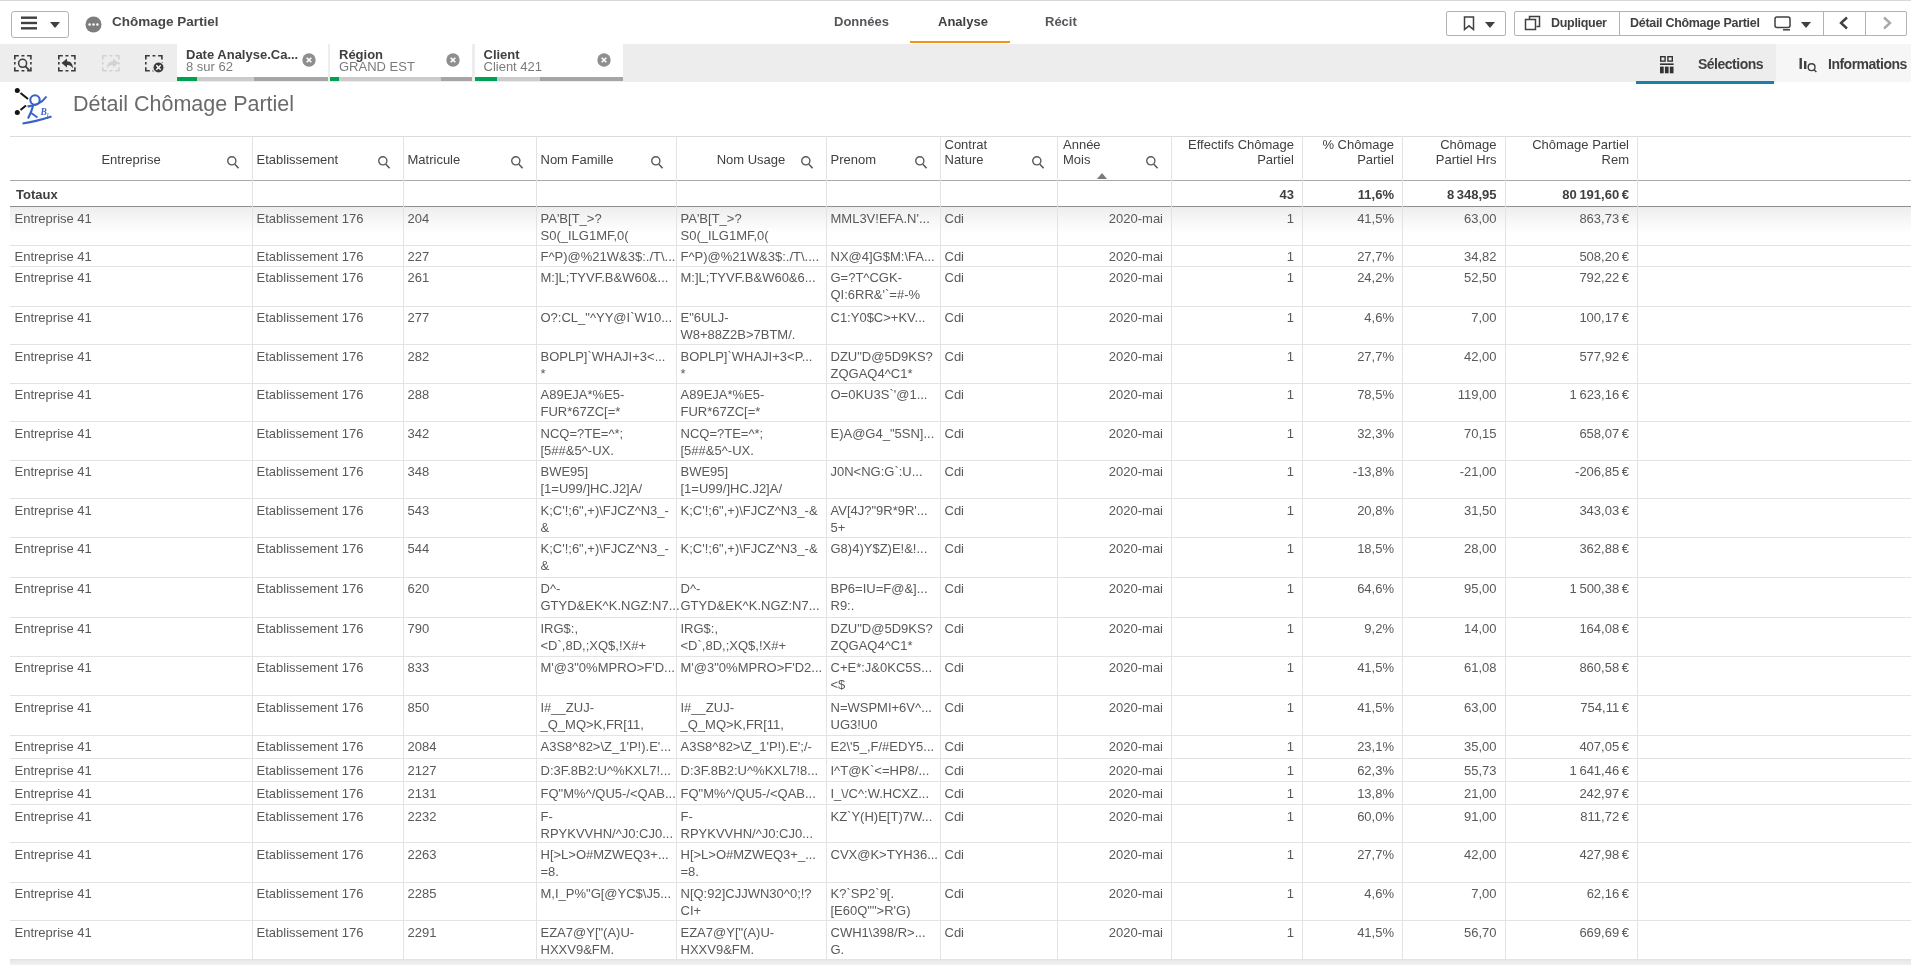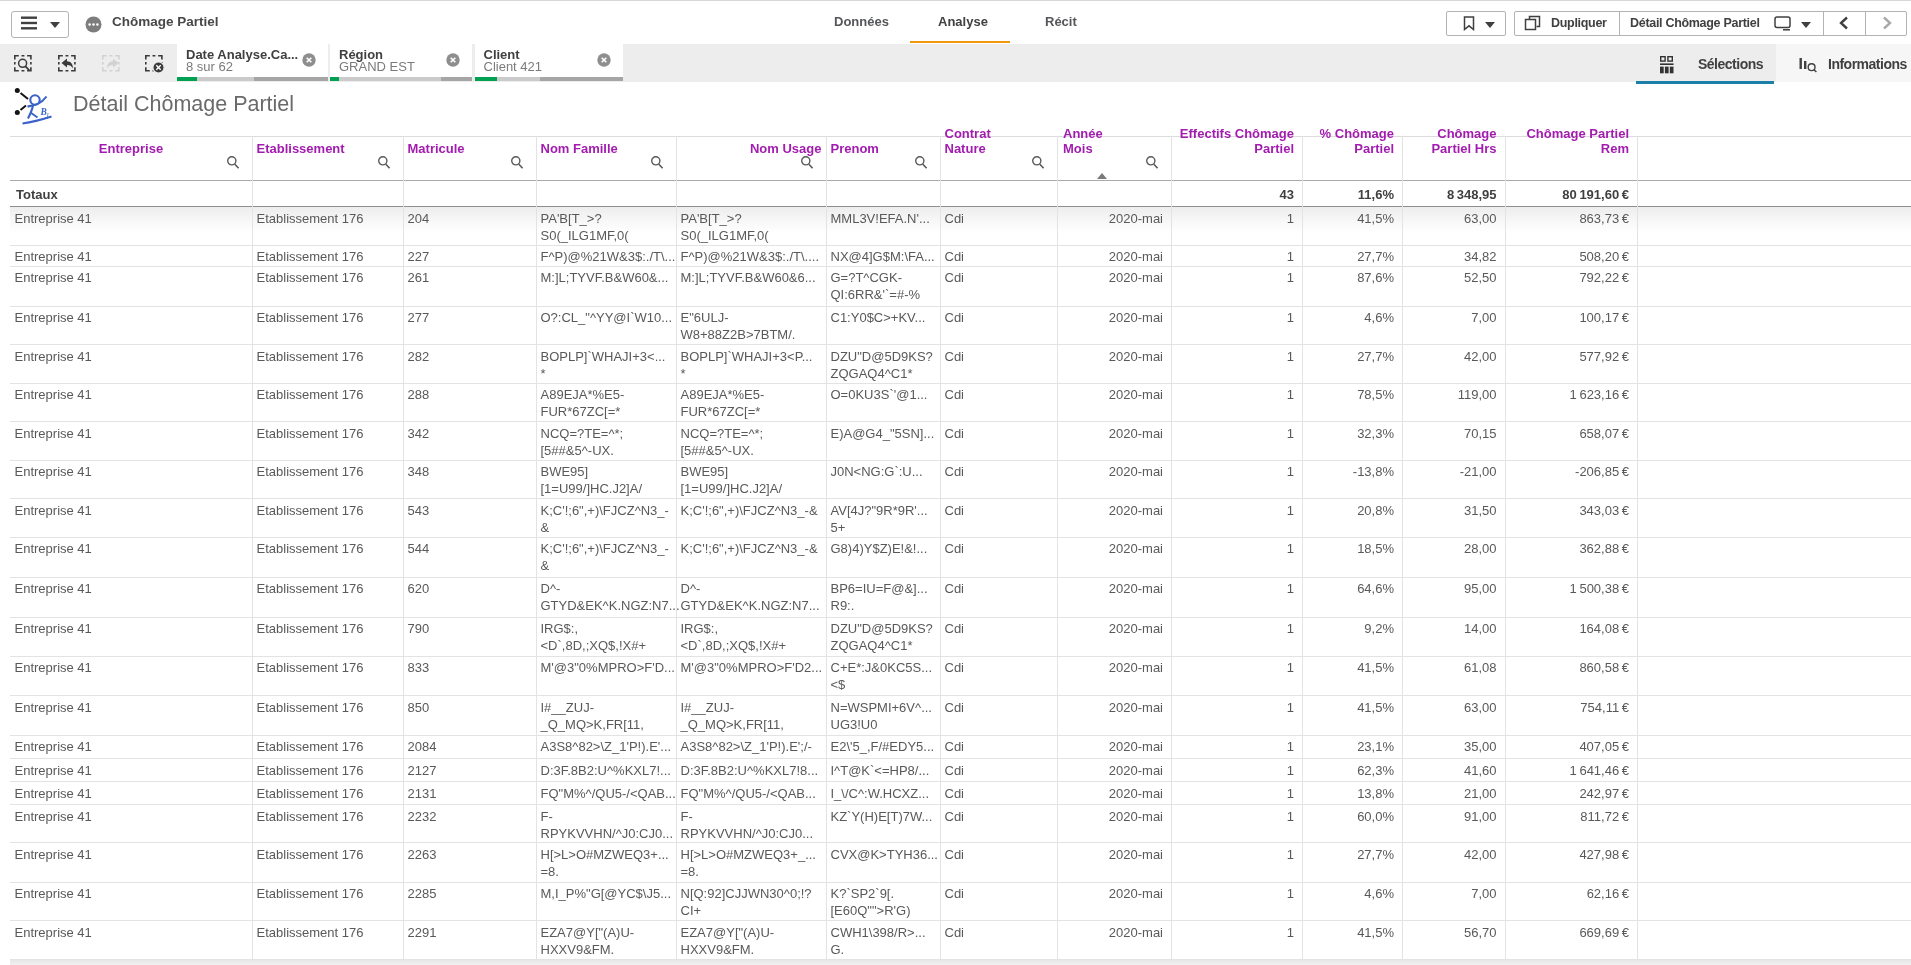--- a/index.html
+++ b/index.html
@@ -21,21 +21,21 @@
 .ct { position:absolute; left:9px; top:3px; font-size:13px; font-weight:bold; color:#404040; white-space:nowrap; }
 .cs { position:absolute; left:9px; top:15.3px; font-size:13px; color:#7b7b7b; white-space:nowrap; }
 .cbar { position:absolute; left:0; right:0; bottom:-4.3px; height:4.3px; }
 #selseg { position:absolute; left:1636px; top:37px; width:138px; height:2.8px; background:#1b7fa8; }
 #infseg { position:absolute; left:1776px; top:0; width:135px; height:37.5px; background:#f6f6f6; }
 .segtxt { position:absolute; top:12px; font-size:14px; letter-spacing:-0.5px; font-weight:bold; color:#404040; }
 #sheettitle { position:absolute; left:73px; top:91.5px; font-size:21.5px; color:#6a6a6a; }
 #tablewrap { position:absolute; left:0; top:0; width:1911px; height:965px; }
 #tabletop { position:absolute; left:10px; right:0; top:136px; height:1px; background:#dcdcdc; }
 #hdrrow { position:absolute; left:10px; right:0; top:136px; height:45px; border-bottom:1px solid #a9a9a9; }
-.hc { position:absolute; bottom:24px; font-size:13px; color:#a21caf; line-height:15px;font-weight:bold; }
+.hc { position:absolute; bottom:13px; font-size:13px; color:#404040; line-height:15px; }
 .hic { position:absolute; bottom:10px; }
 .sortup { position:absolute; left:1087px; bottom:1px; width:0; height:0;
   border-left:5.5px solid transparent; border-right:5.5px solid transparent; border-bottom:6px solid #7a7a7a; }
 #totrow { position:absolute; left:10px; right:0; top:181px; height:26px; border-bottom:1.5px solid #8e8e8e; }
 .tc { position:absolute; top:5.5px; font-size:13px; font-weight:bold; color:#3f3f3f; }
 .tc.r { text-align:right; }
 .trow { position:absolute; left:10px; right:0; border-bottom:1px solid #e3e3e3; }
 .trow.row1 { background:linear-gradient(180deg,#ededed 0px,#f8f8f8 15px,#ffffff 26px); }
 .c { position:absolute; top:2.5px; font-size:13px; color:#595959; line-height:17px; white-space:nowrap; }
 .c.r { text-align:right; }
@@ -59,21 +59,21 @@
       <div class="hc" style="left:397.5px;width:124px;text-align:left">Matricule</div>
       <svg class="hic" style="left:500px" width="14" height="15" viewBox="0 0 14 15">
         <circle cx="5.8" cy="5.8" r="4.1" fill="none" stroke="#595959" stroke-width="1.4"></circle>
         <line x1="8.9" y1="9.2" x2="12.6" y2="13.2" stroke="#595959" stroke-width="1.6"></line>
       </svg>
       <div class="hc" style="left:530.5px;width:131px;text-align:left">Nom Famille</div>
       <svg class="hic" style="left:640px" width="14" height="15" viewBox="0 0 14 15">
         <circle cx="5.8" cy="5.8" r="4.1" fill="none" stroke="#595959" stroke-width="1.4"></circle>
         <line x1="8.9" y1="9.2" x2="12.6" y2="13.2" stroke="#595959" stroke-width="1.6"></line>
       </svg>
-      <div class="hc" style="left:670.5px;width:141px;text-align:right">Nom Usage</div>
+      <div class="hc" style="left:670.5px;width:141px;text-align:center">Nom Usage</div>
       <svg class="hic" style="left:790px" width="14" height="15" viewBox="0 0 14 15">
         <circle cx="5.8" cy="5.8" r="4.1" fill="none" stroke="#595959" stroke-width="1.4"></circle>
         <line x1="8.9" y1="9.2" x2="12.6" y2="13.2" stroke="#595959" stroke-width="1.6"></line>
       </svg>
       <div class="hc" style="left:820.5px;width:105px;text-align:left">Prenom</div>
       <svg class="hic" style="left:904px" width="14" height="15" viewBox="0 0 14 15">
         <circle cx="5.8" cy="5.8" r="4.1" fill="none" stroke="#595959" stroke-width="1.4"></circle>
         <line x1="8.9" y1="9.2" x2="12.6" y2="13.2" stroke="#595959" stroke-width="1.6"></line>
       </svg>
       <div class="hc" style="left:934.5px;width:108px;text-align:left">Contrat<br>Nature</div>
@@ -130,21 +130,21 @@
     <div class="trow " style="top:266.5px;height:40px">
       <div class="c " style="left:4.5px;width:233px">Entreprise 41</div>
       <div class="c " style="left:246.5px;width:142px">Etablissement 176</div>
       <div class="c " style="left:397.5px;width:124px">261</div>
       <div class="c " style="left:530.5px;width:131px">M:]L;TYVF.B&amp;W60&amp;...</div>
       <div class="c " style="left:670.5px;width:141px">M:]L;TYVF.B&amp;W60&amp;6...</div>
       <div class="c " style="left:820.5px;width:105px">G=?T^CGK-<br>QI:6RR&amp;'`=#-%</div>
       <div class="c " style="left:934.5px;width:108px">Cdi</div>
       <div class="c r " style="left:1053px;width:100px">2020-mai</div>
       <div class="c r " style="left:1167px;width:117px">1</div>
-      <div class="c r " style="left:1298px;width:86px">87,6%</div>
+      <div class="c r " style="left:1298px;width:86px">24,2%</div>
       <div class="c r " style="left:1398px;width:88.5px">52,50</div>
       <div class="c r " style="left:1500.5px;width:118.5px">792,22 €</div>
     </div>
     <div class="trow " style="top:306.5px;height:38.5px">
       <div class="c " style="left:4.5px;width:233px">Entreprise 41</div>
       <div class="c " style="left:246.5px;width:142px">Etablissement 176</div>
       <div class="c " style="left:397.5px;width:124px">277</div>
       <div class="c " style="left:530.5px;width:131px">O?:CL_"^YY@I`W10...</div>
       <div class="c " style="left:670.5px;width:141px">E"6ULJ-<br>W8+88Z2B&gt;7BTM/.</div>
       <div class="c " style="left:820.5px;width:105px">C1:Y0$C&gt;+KV...</div>
@@ -313,21 +313,21 @@
       <div class="c " style="left:4.5px;width:233px">Entreprise 41</div>
       <div class="c " style="left:246.5px;width:142px">Etablissement 176</div>
       <div class="c " style="left:397.5px;width:124px">2127</div>
       <div class="c " style="left:530.5px;width:131px">D:3F.8B2:U^%KXL7!...</div>
       <div class="c " style="left:670.5px;width:141px">D:3F.8B2:U^%KXL7!8...</div>
       <div class="c " style="left:820.5px;width:105px">I^T@K`&lt;=HP8/...</div>
       <div class="c " style="left:934.5px;width:108px">Cdi</div>
       <div class="c r " style="left:1053px;width:100px">2020-mai</div>
       <div class="c r " style="left:1167px;width:117px">1</div>
       <div class="c r " style="left:1298px;width:86px">62,3%</div>
-      <div class="c r " style="left:1398px;width:88.5px">41,60</div>
+      <div class="c r " style="left:1398px;width:88.5px">55,73</div>
       <div class="c r " style="left:1500.5px;width:118.5px">1 641,46 €</div>
     </div>
     <div class="trow " style="top:782.0px;height:23px">
       <div class="c " style="left:4.5px;width:233px">Entreprise 41</div>
       <div class="c " style="left:246.5px;width:142px">Etablissement 176</div>
       <div class="c " style="left:397.5px;width:124px">2131</div>
       <div class="c " style="left:530.5px;width:131px">FQ"M%^/QU5-/&lt;QAB...</div>
       <div class="c " style="left:670.5px;width:141px">FQ"M%^/QU5-/&lt;QAB...</div>
       <div class="c " style="left:820.5px;width:105px">I_\/C^:W.HCXZ...</div>
       <div class="c " style="left:934.5px;width:108px">Cdi</div>

